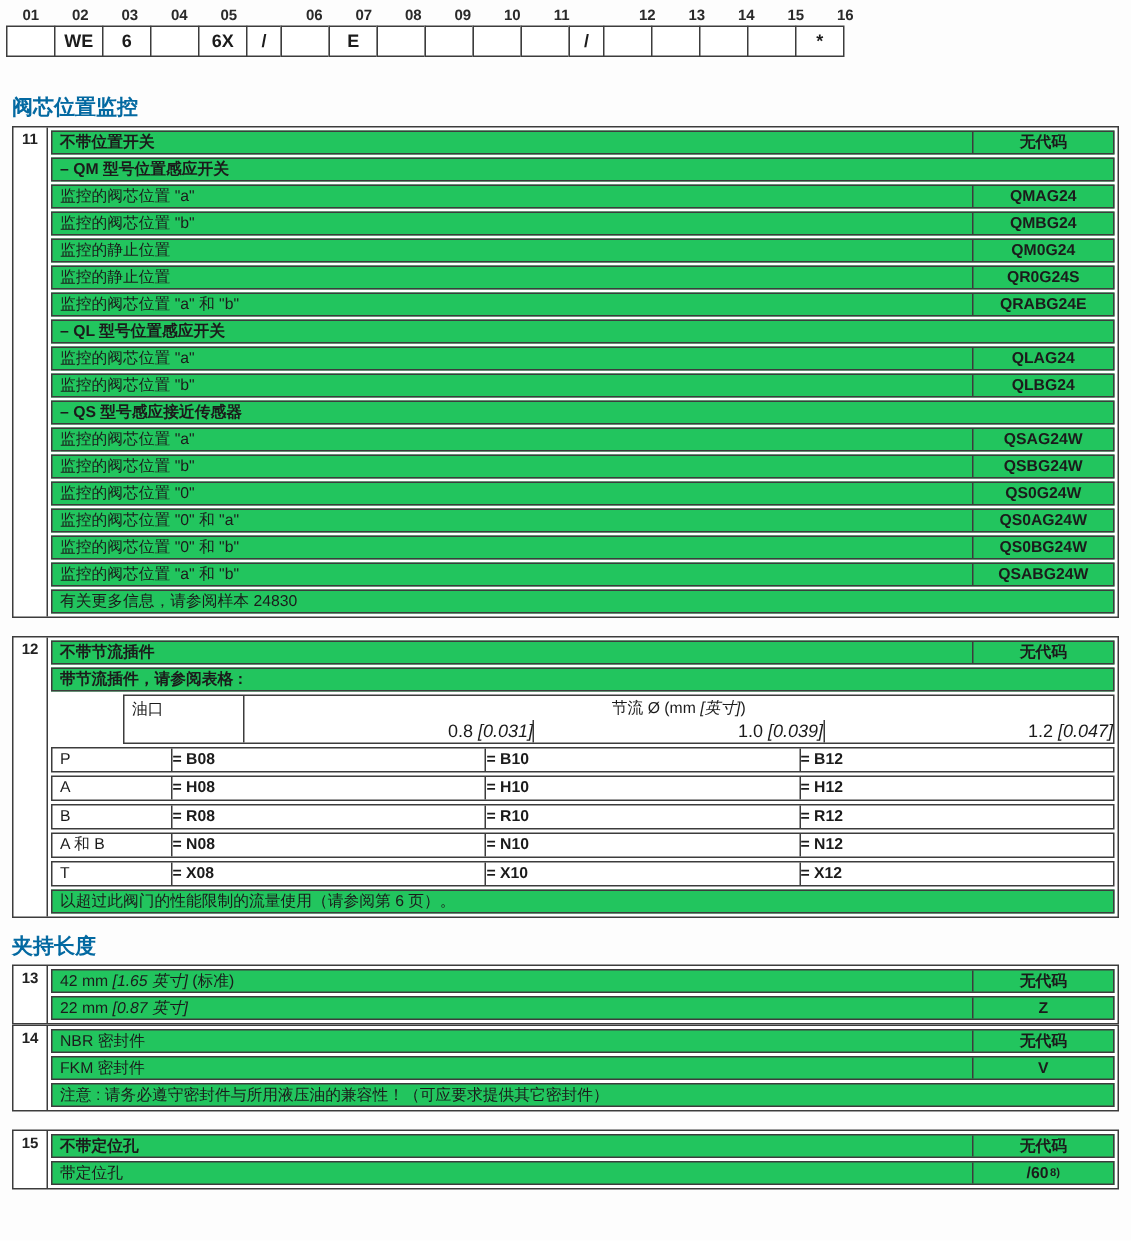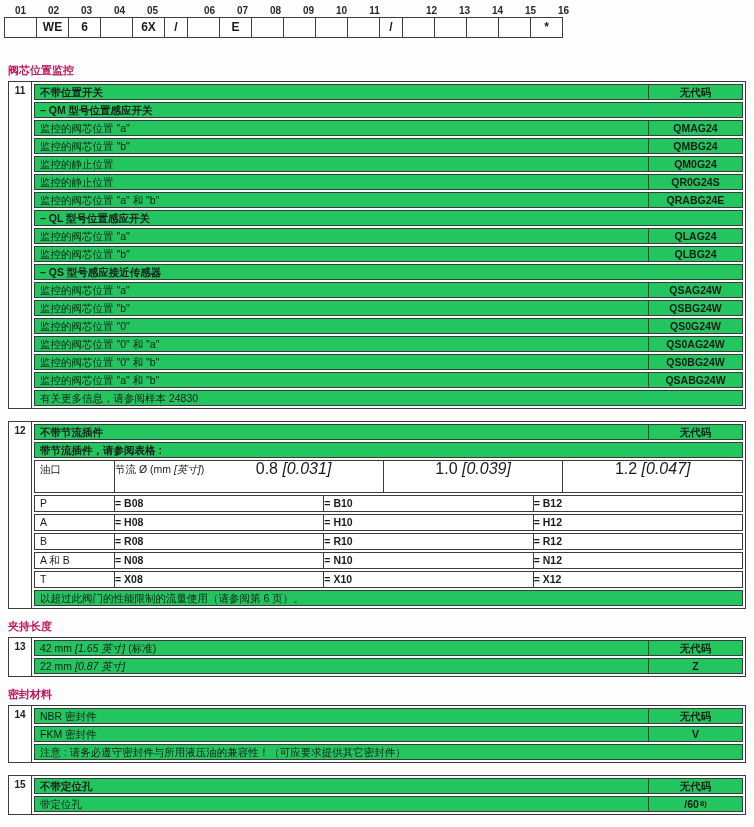--- a/index.html
+++ b/index.html
@@ -9,43 +9,43 @@
   
   .octable { margin-left:4px; }
   .ocnums, .occells { display:flex; }
   .ocnum { font-size:10px; font-weight:bold; color:#2a2a2a; text-align:center; height:13px; line-height:13px; }
   .occell { border:1px solid #3c3c3c; margin-left:-1px; height:21px; line-height:19px;
             text-align:center; font-size:12px; font-weight:bold; background:#fff; }
   .occell:first-child { margin-left:0; }
   .w-n { width:33px; } .w-s { width:24px; }
 
   
-  .sectitle { font-size:11px; font-weight:bold; margin:0 0 3px 8px; color:#be185d; }
+  .sectitle { font-size:14px; font-weight:bold; margin:0 0 3px 8px; color:#0369a1; }
 
   
   .g { display:flex; border:1px solid #3c3c3c; margin-left:8px; width:738px; background:#fff; }
   .gn { width:23px; border-right:1px solid #3c3c3c; font-size:10px; font-weight:bold;
         text-align:center; padding-top:3px; color:#222; }
   .gr { flex:1; padding:2px; }
   .r { display:flex; align-items:flex-end; border:1px solid #3c3c3c; min-height:15px; margin-bottom:2px; background:#22c55e; }
   .r:last-child { margin-bottom:0; }
   .d { flex:1; font-size:10.5px; line-height:14px; padding:0 5px; white-space:nowrap; overflow:hidden; }
   .c { width:94px; border-left:1px solid #3c3c3c; font-size:10.5px; line-height:14px;
        font-weight:bold; text-align:center; display:flex; align-items:center; justify-content:center; }
   .b { font-weight:bold; }
   .it { font-style:italic; }
   .sup { font-size:7.5px; vertical-align:super; line-height:8px; margin-left:1px; }
 
   
-  .fhead { display:flex; border:1px solid #3c3c3c; height:33px; margin-bottom:2px; background:#fff; }
+  .fhead { display:flex; border:1px solid #3c3c3c; height:33px; margin-bottom:2px; background:#fff;margin-left:48px; }
   .fport { width:80px; border-right:1px solid #3c3c3c; font-size:10.5px; padding:2px 5px; }
-  .fright { flex:1; display:flex; flex-direction:row; }
+  .fright { flex:1; display:flex; flex-direction:column; }
   .ftitle { text-align:center; font-size:10.5px; line-height:16px; height:16px; }
   .fsizes { display:flex; flex:1; }
-  .fsize { flex:1; text-align:center; font-size:16px; line-height:15px; border-left:1px solid #3c3c3c; }
+  .fsize { flex:1; text-align:right; font-size:12px; line-height:15px; border-left:1px solid #3c3c3c; }
   .fsize:first-child { border-left:none; }
   .frow { display:flex; border:1px solid #3c3c3c; min-height:16px; margin-bottom:2px; background:#fff; }
   .fp { width:80px; border-right:1px solid #3c3c3c; font-size:10.5px; line-height:15px; padding:0 5px; }
   .fv { flex:1; font-size:10.5px; line-height:15px; font-weight:bold; border-left:1px solid #3c3c3c; }
   .fv:nth-child(2) { border-left:none; }
 
   .mt25 { margin-top:25px; } .mt12 { margin-top:12px; } .mt10 { margin-top:10px; }
 </style>
 </head>
 <body>
@@ -235,21 +235,20 @@
           <div class="d"><span>42 mm </span><span class="it">[1.65 英寸]</span><span> (标准)</span></div>
           <div class="c">无代码</div>
         </div>
       <div class="r">
           <div class="d"><span>22 mm </span><span class="it">[0.87 英寸]</span><span></span></div>
           <div class="c">Z</div>
         </div>
     </div>
   </div>
 
-  <div class="sectitle mt10">密封材料</div>
   <div class="g">
     <div class="gn">14</div>
     <div class="gr">
       <div class="r">
           <div class="d">NBR 密封件</div>
           <div class="c">无代码</div>
         </div>
       <div class="r">
           <div class="d">FKM 密封件</div>
           <div class="c">V</div>

